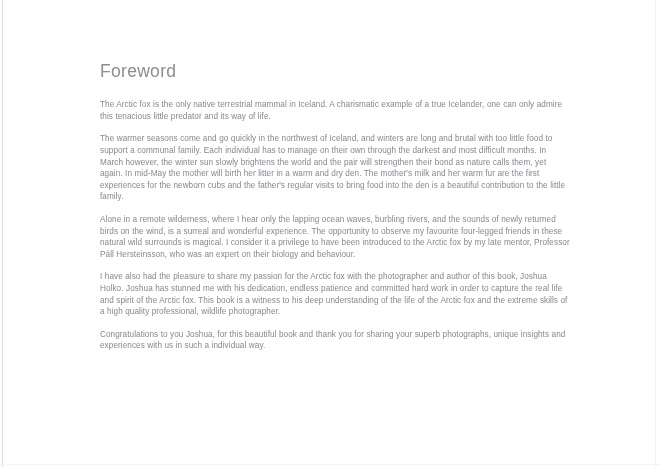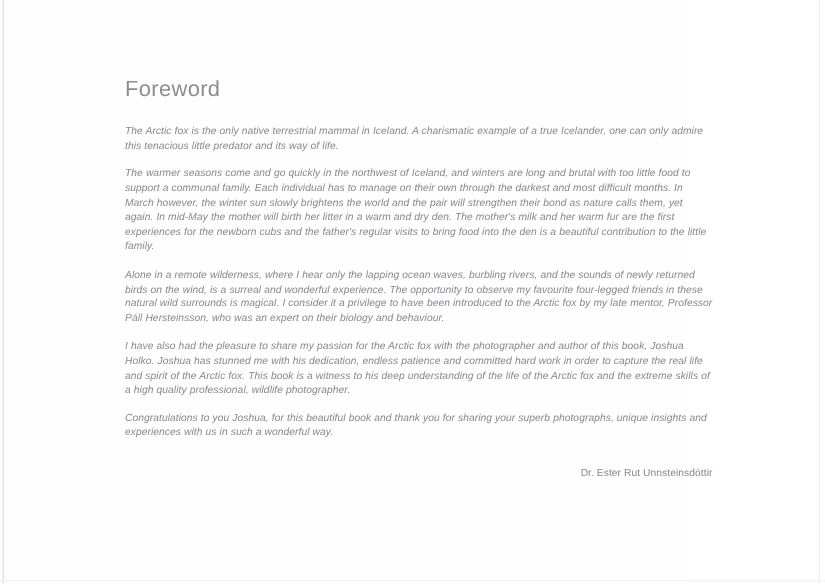--- a/index.html
+++ b/index.html
@@ -67,21 +67,20 @@
   }
 
   .para {
     font-size: 8.2px;
     line-height: 11.6px;
     color: #8b868f;
     margin: 0 0 11px 0;
     letter-spacing: 0.06px;
     text-align: left;
     word-spacing: 0.1px;
-    font-style: italic;
   }
 
   .para:last-of-type {
     margin-bottom: 0;
   }
 
   .signature {
     font-size: 8.2px;
     line-height: 11.6px;
     color: #8b868f;
@@ -105,18 +104,17 @@
 
     <p class="para">The Arctic fox is the only native terrestrial mammal in Iceland. A charismatic example of a true Icelander, one can only admire this tenacious little predator and its way of life.</p>
 
 
     <p class="para">The warmer seasons come and go quickly in the northwest of Iceland, and winters are long and brutal with too little food to support a communal family. Each individual has to manage on their own through the darkest and most difficult months. In March however, the winter sun slowly brightens the world and the pair will strengthen their bond as nature calls them, yet again.  In mid-May the mother will birth her litter in a warm and dry den. The mother's milk and her warm fur are the first experiences for the newborn cubs and the father's regular visits to bring food into the den is a beautiful contribution to the little family.</p>
 
     <p class="para">Alone in a remote wilderness, where I hear only the lapping ocean waves, burbling rivers, and the sounds of newly returned birds on the wind, is a surreal and wonderful experience. The opportunity to observe my favourite four-legged friends in these natural wild surrounds is magical. I consider it a privilege to have been introduced to the Arctic fox by my late mentor, Professor Páll Hersteinsson, who was an expert on their biology and behaviour.</p>
 
     <p class="para">I have also had the pleasure to share my passion for the Arctic fox with the photographer and author of this book, Joshua Holko. Joshua has stunned me with his dedication, endless patience and committed hard work in order to capture the real life and spirit of the Arctic fox. This book is a witness to his deep understanding of the life of the Arctic fox and the extreme skills of a high quality professional, wildlife photographer.</p>
 
-    <p class="para">Congratulations to you Joshua, for this beautiful book and thank you for sharing your superb photographs, unique insights and experiences with us in such a wonderful way.</p>
+    <p class="para">Congratulations to you Joshua, for this beautiful book and thank you for sharing your superb photographs, unique insights and experiences with us in such a individual way.</p>
 
-    <div class="signature">Dr. Ester Rut Unnsteinsdóttir</div>
 
   </div>
 </div>
 
 </body></html>

